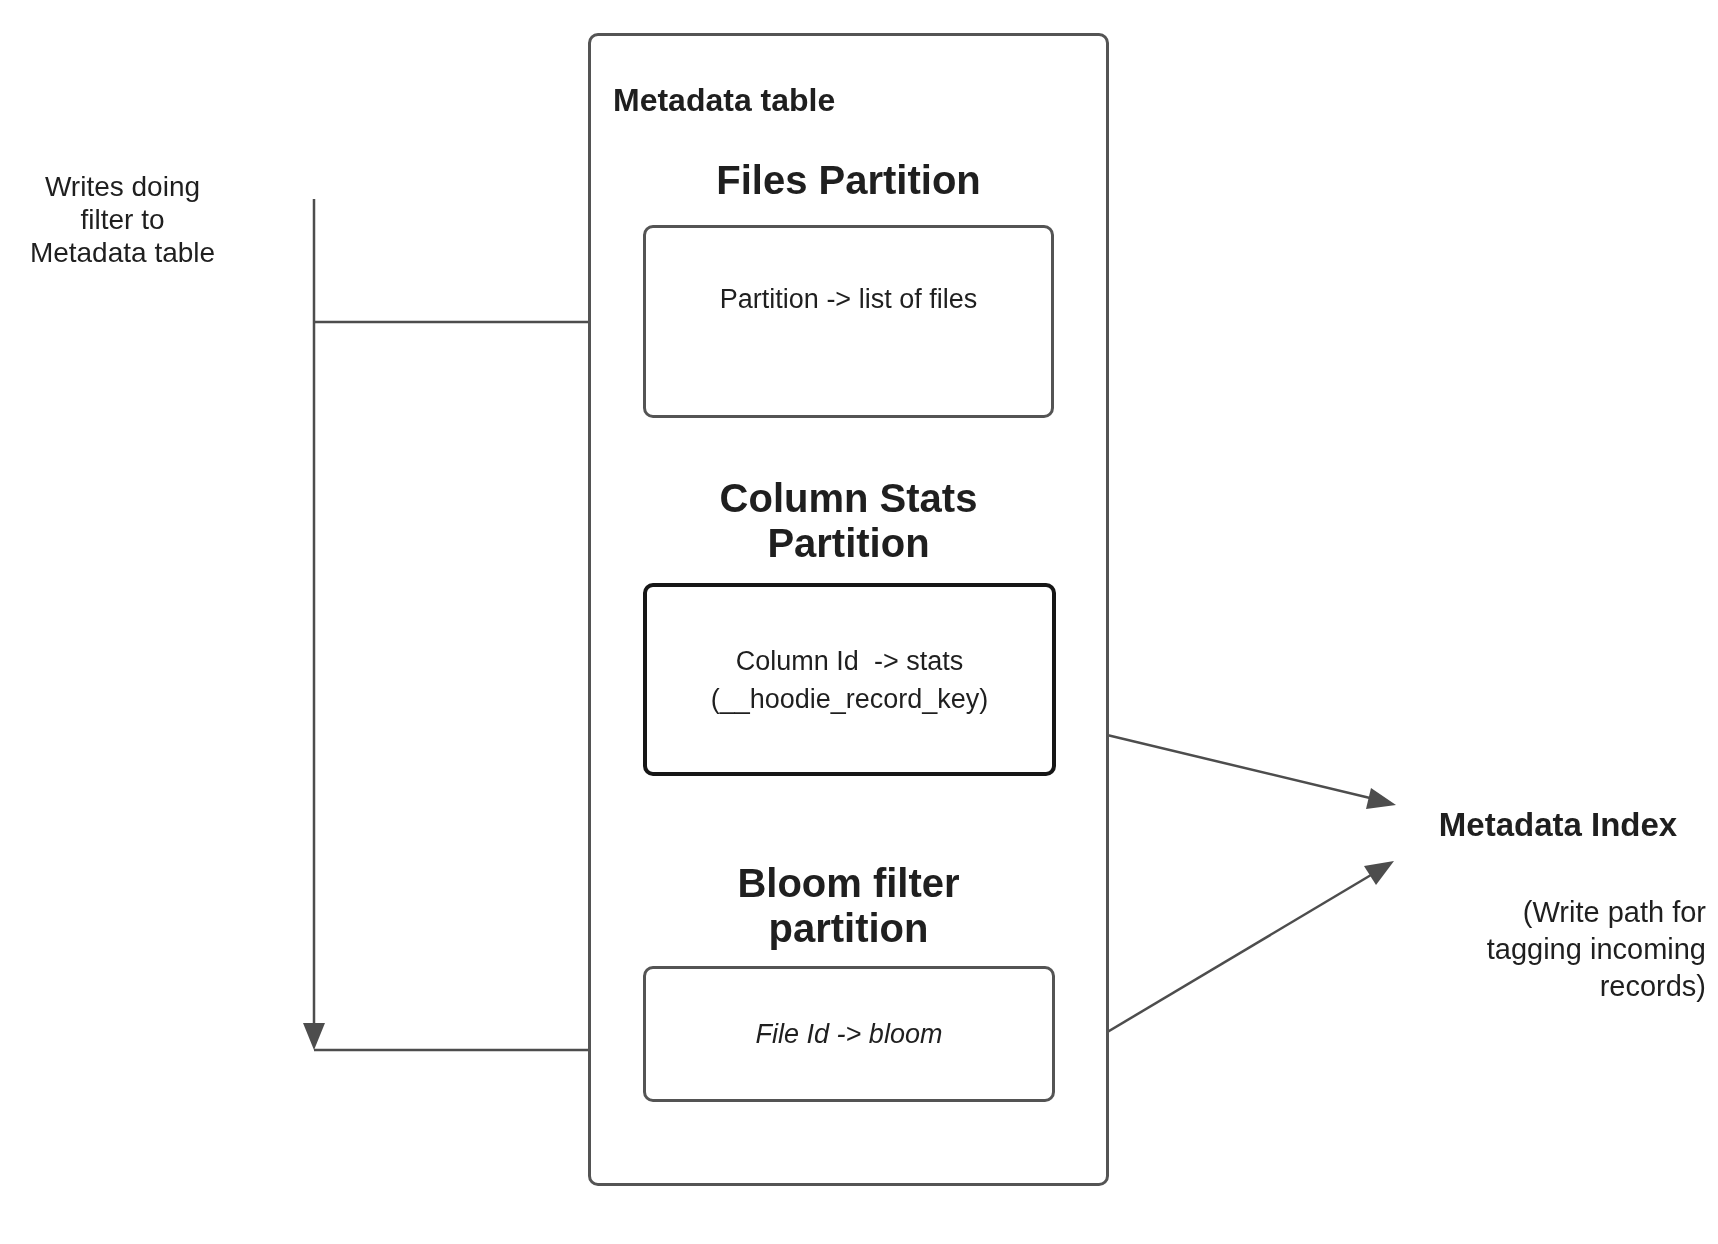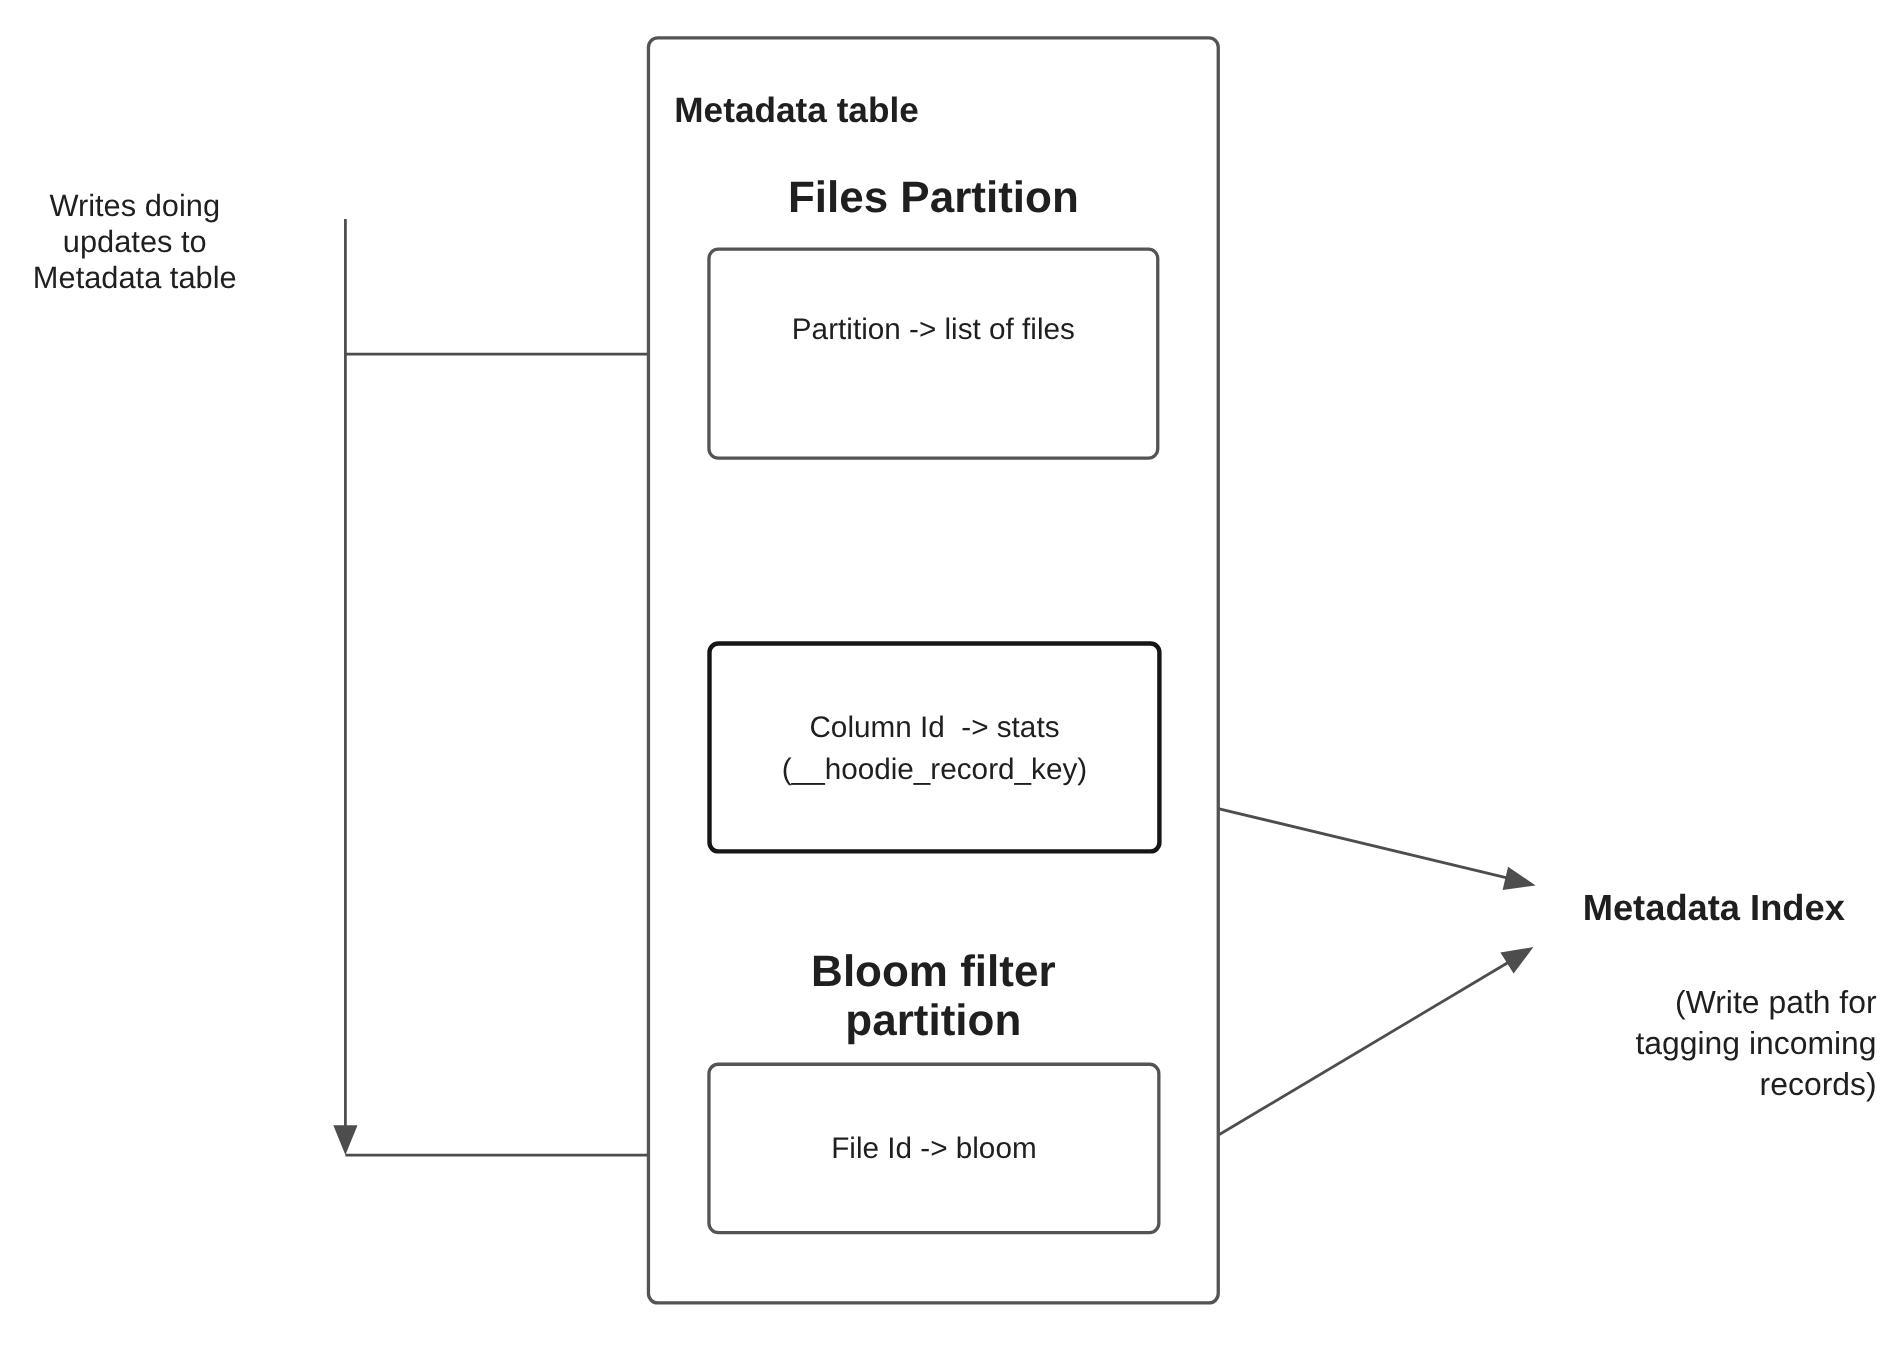--- a/index.html
+++ b/index.html
@@ -43,21 +43,21 @@
   .h-bloom   { top: 861px; }
   .inner-box {
     border: 3px solid var(--border); border-radius: 10px;
     box-sizing: border-box; background: var(--bg);
     display: flex; align-items: center; justify-content: center;
     font-size: 27px; line-height: 38px; text-align: center;
   }
   .box-files { left: 643px; top: 225px; width: 411px; height: 193px; padding-bottom: 46px; }
   .box-stats { left: 643px; top: 583px; width: 413px; height: 193px;
                border: 4px solid var(--emphasis_border); }
-  .box-bloom { left: 643px; top: 966px; width: 412px; height: 156px; }
+  .box-bloom { left: 643px; top: 966px; width: 412px; height: 136px; font-style: italic; }
   .index-title {
     left: 1390px; top: 806px; width: 336px; text-align: center;
     font-size: 33px; font-weight: 700;
   }
   .index-subtitle {
     left: 1410px; top: 894px; width: 296px; text-align: right;
     font-size: 29px; line-height: 37px;
   }
   .connectors { left: 0; top: 0; width: 1718px; height: 1244px; pointer-events: none; }
   .connectors line { stroke: var(--line); stroke-width: 2.5; }
@@ -78,31 +78,33 @@
     <line x1="314" y1="1050" x2="646" y2="1050"></line>
 
     <line x1="1057" y1="723" x2="1370" y2="798"></line>
     <polygon points="1396,805 1366,809 1371,788"></polygon>
 
     <line x1="1057" y1="1062" x2="1371" y2="875"></line>
     <polygon points="1394,861 1376,885 1364,866"></polygon>
   </svg>
 
   <div class="abs note multiline">Writes doing
-updates to
+filter to
 Metadata table</div>
 
   <div class="abs outer-box"></div>
   <div class="abs table-title">Metadata table</div>
 
   <div class="abs section-heading h-files">Files Partition</div>
   <div class="abs inner-box box-files">
     <span class="multiline">Partition -&gt; list of files</span>
   </div>
 
+  <div class="abs section-heading h-stats multiline">Column Stats
+Partition</div>
   <div class="abs section-heading h-bloom multiline">Bloom filter
 partition</div>
 
   <div class="abs inner-box box-stats">
     <span class="multiline">Column Id  -&gt; stats
 (__hoodie_record_key)</span>
   </div>
   <div class="abs inner-box box-bloom">
     <span class="multiline">File Id -&gt; bloom</span>
   </div>

